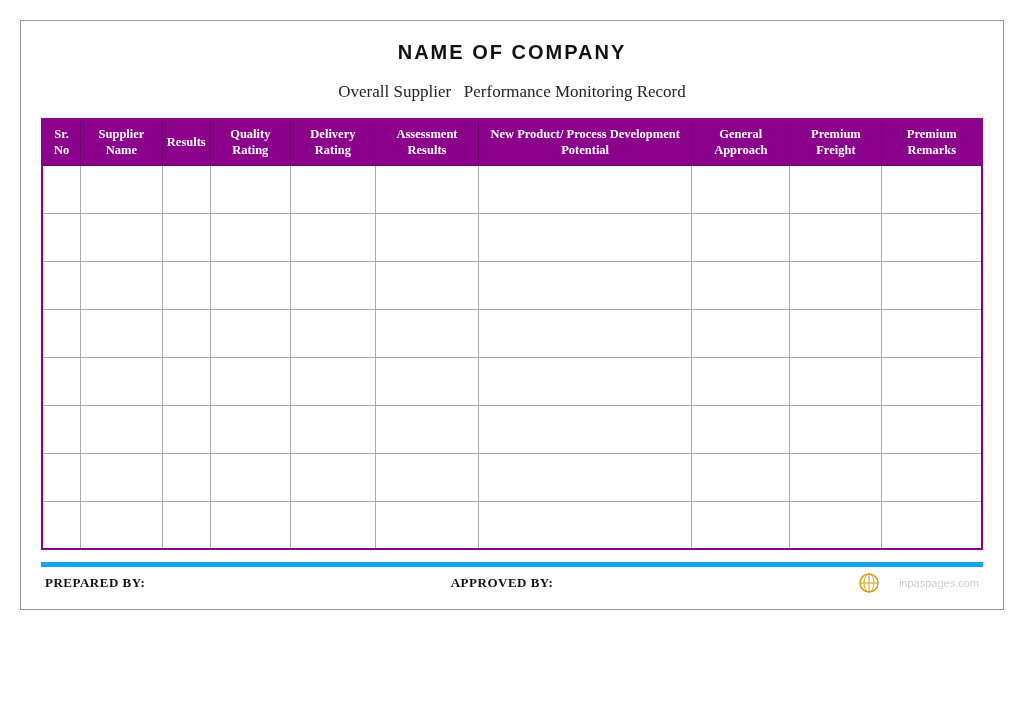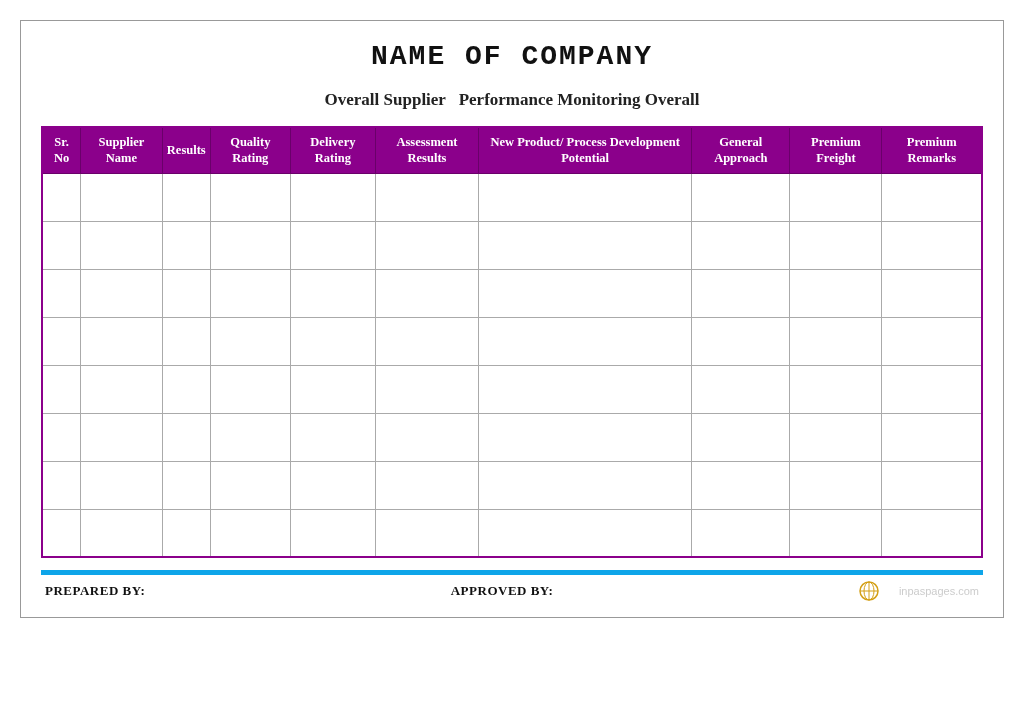--- a/index.html
+++ b/index.html
@@ -22,38 +22,38 @@
     .page-container {
       width: 100%;
       max-width: 1000px;
       border: 1.5px solid #999;
       padding: 20px 20px 10px 20px;
       background: #fff;
     }
 
     .company-title {
       text-align: center;
-      font-size: 28px;
+      font-size: 20px;
       font-weight: bold;
       letter-spacing: 2px;
       color: #111;
       margin-bottom: 18px;
-      font-family: Liberation Mono, monospace;
+      font-family: Liberation Sans, sans-serif;
     }
 
     .subtitle {
       text-align: center;
       font-size: 17px;
       color: #222;
       margin-bottom: 16px;
       font-family: 'Georgia', serif;
     }
 
     .subtitle span {
-      font-weight: bold;
+      font-weight: normal;
     }
 
     table {
       width: 100%;
       border-collapse: collapse;
       border: 2px solid #8B008B;
     }
 
     thead tr {
       background-color: #8B008B;
@@ -126,21 +126,21 @@
 </head>
 <body>
 
 <div class="page-container">
 
   <h1 class="company-title">NAME OF COMPANY</h1>
 
   <div class="subtitle">
     <span>Overall Supplier</span>
     &nbsp;
-    <span>Performance Monitoring Overall</span>
+    <span>Performance Monitoring Record</span>
   </div>
 
   <table>
     <thead>
       <tr>
 
       <th>Sr. No</th>
           <th>Supplier Name</th>
           <th>Results</th>
           <th>Quality Rating</th>

